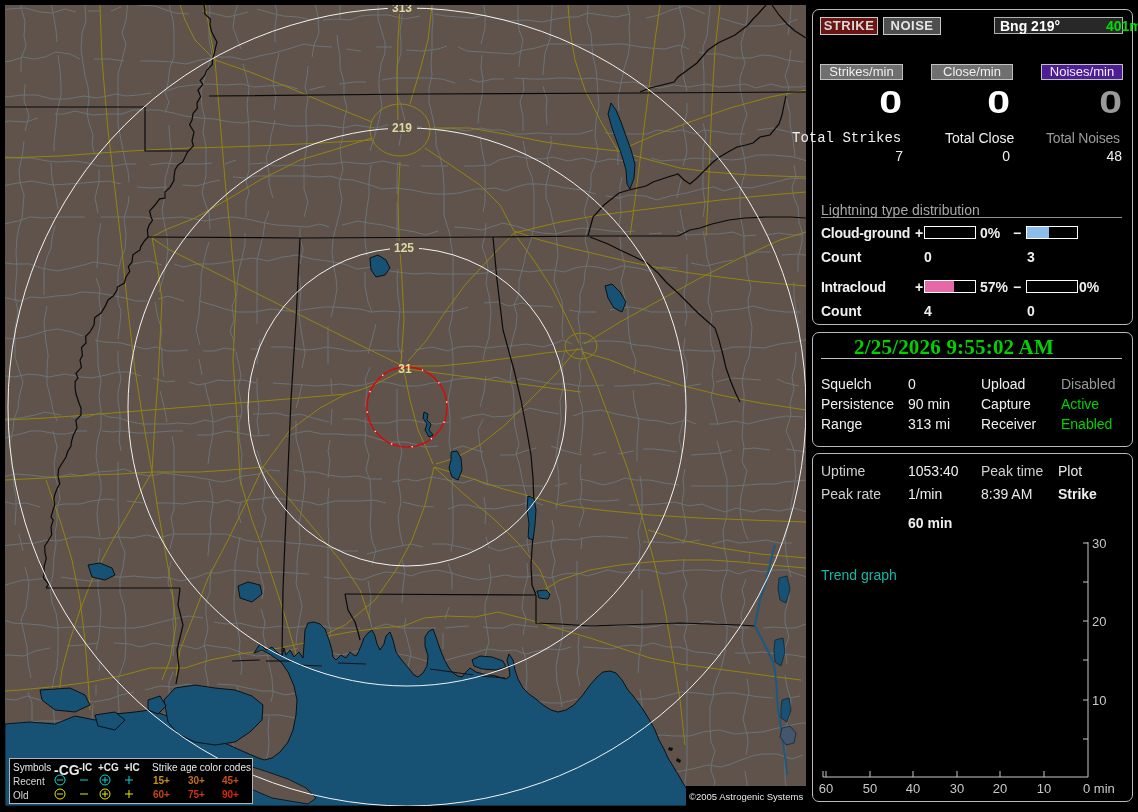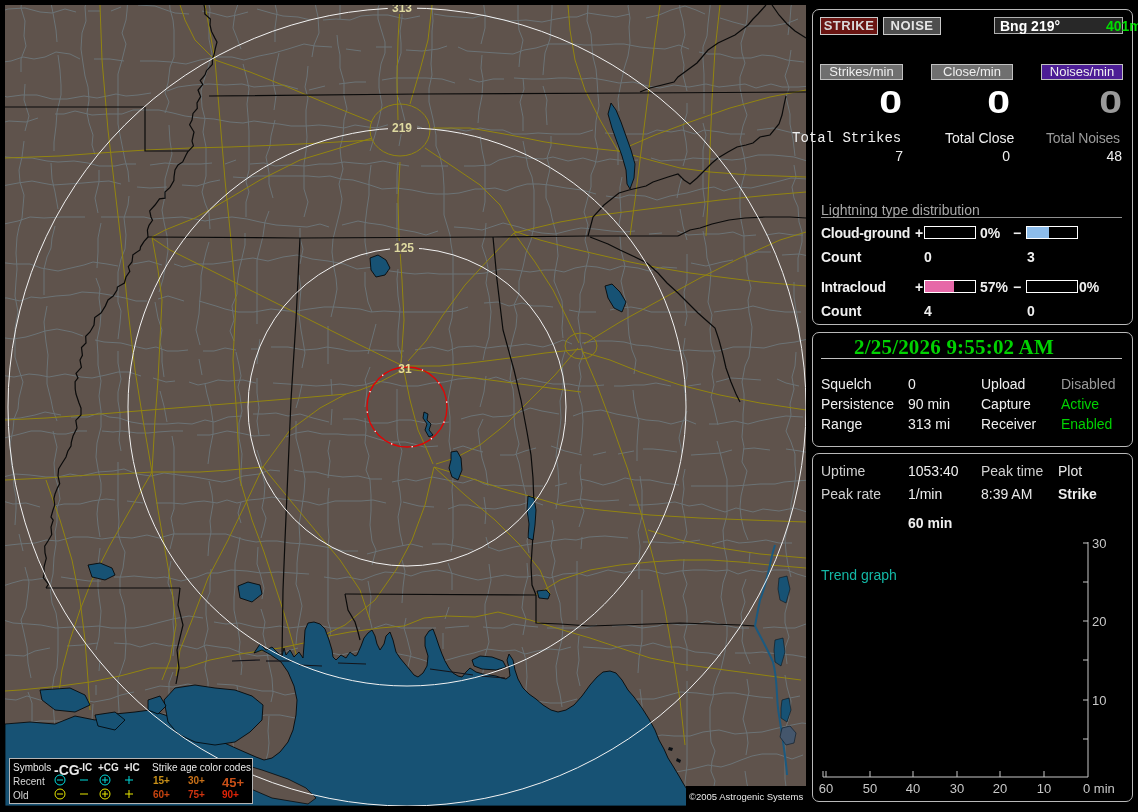--- a/index.html
+++ b/index.html
@@ -485,21 +485,21 @@
 <circle cx="8" cy="21" r="5"></circle>
       <path d="M5,21 L11,21"></path>
 <path d="M28,21 L36,21"></path>
 <circle cx="53" cy="21" r="5"></circle>
       <path d="M50,21 L56,21 M53,18 L53,24"></path>
 <path d="M73,21 L81,21 M77,17 L77,25"></path>
 </g>
 </svg>
 <div class="abs b" style="left:153px;top:775px;font-size:10px;color:#c89018;">15+</div>
 <div class="abs b" style="left:188px;top:775px;font-size:10px;color:#c87018;">30+</div>
-<div class="abs b" style="left:222px;top:775px;font-size:13px;color:#c85018;">45+</div>
+<div class="abs b" style="left:222px;top:775px;font-size:10px;color:#c85018;">45+</div>
 <div class="abs b" style="left:153px;top:789px;font-size:10px;color:#c84410;">60+</div>
 <div class="abs b" style="left:188px;top:789px;font-size:10px;color:#d03410;">75+</div>
 <div class="abs b" style="left:222px;top:789px;font-size:10px;color:#e02408;">90+</div>
 
 <div class="abs" style="left:686px;top:786px;width:120px;height:20px;background:#000;"></div>
 <div class="abs" style="left:689px;top:791px;font-size:9.5px;color:#e8e8e8;">©2005 Astrogenic Systems</div>
 
 <div class="panel" style="left:812px;top:9px;width:319px;height:314px;"></div>
 <div class="btn" style="left:820px;top:17px;width:56px;height:16px;background:#6a1512;border:1px solid #c8c8c8;color:#d8d8d8;line-height:16px;letter-spacing:0.5px;">STRIKE</div>
 <div class="btn" style="left:883px;top:17px;width:56px;height:16px;background:#4e4e4e;border:1px solid #c8c8c8;color:#e5e5e5;line-height:16px;letter-spacing:0.5px;">NOISE</div>

